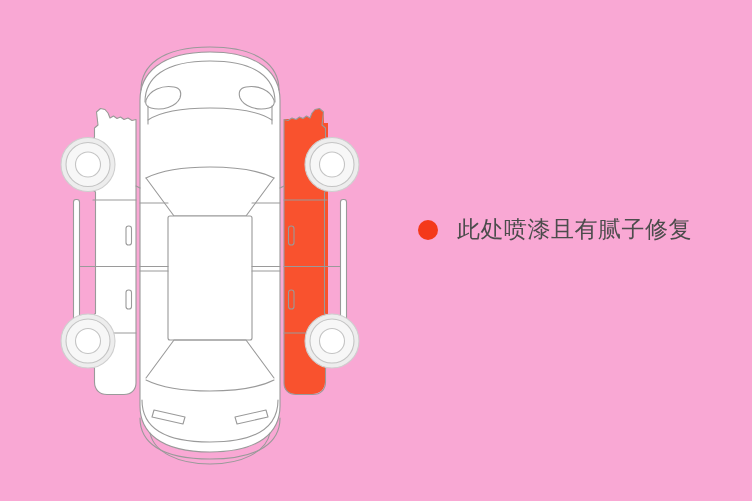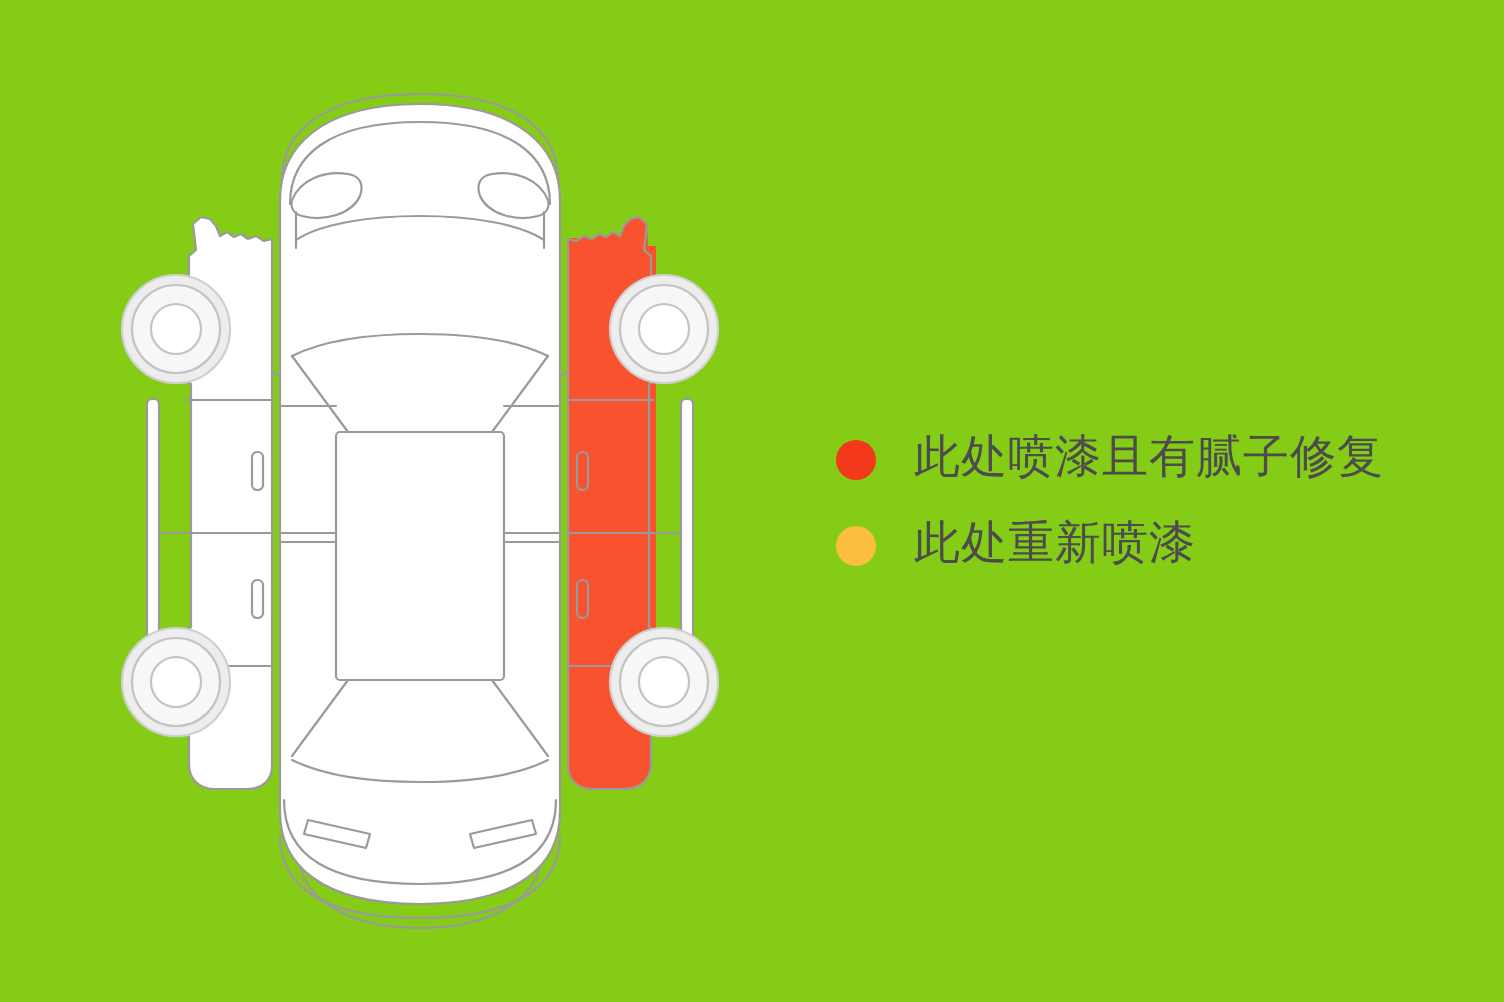--- a/index.html
+++ b/index.html
@@ -13,21 +13,21 @@
     height: 501px;
     position: relative;
     overflow: hidden;
     font-family: "Liberation Sans", "DejaVu Sans", sans-serif;
     -webkit-font-smoothing: antialiased;
   }
 
   #root {
     position: absolute;
     inset: 0;
-    background: #84cc16;
+    background: #f9a8d4;
     text-align: center;
   }
 
   
   .car-diagram {
     position: absolute;
     left: 50px;
     top: 28px;
     width: 320px;
     height: 445px;
@@ -230,20 +230,16 @@
     </svg>
   </div>
 
   <div class="legend">
 
     <div class="legend-row">
       <span class="legend-dot" style="background:#f4391b"></span>
       <span class="legend-label">此处喷漆且有腻子修复</span>
     </div>
 
-    <div class="legend-row">
-      <span class="legend-dot" style="background:#fbbe3e"></span>
-      <span class="legend-label">此处重新喷漆</span>
-    </div>
 
   </div>
 
 </div>
 
 </body></html>

